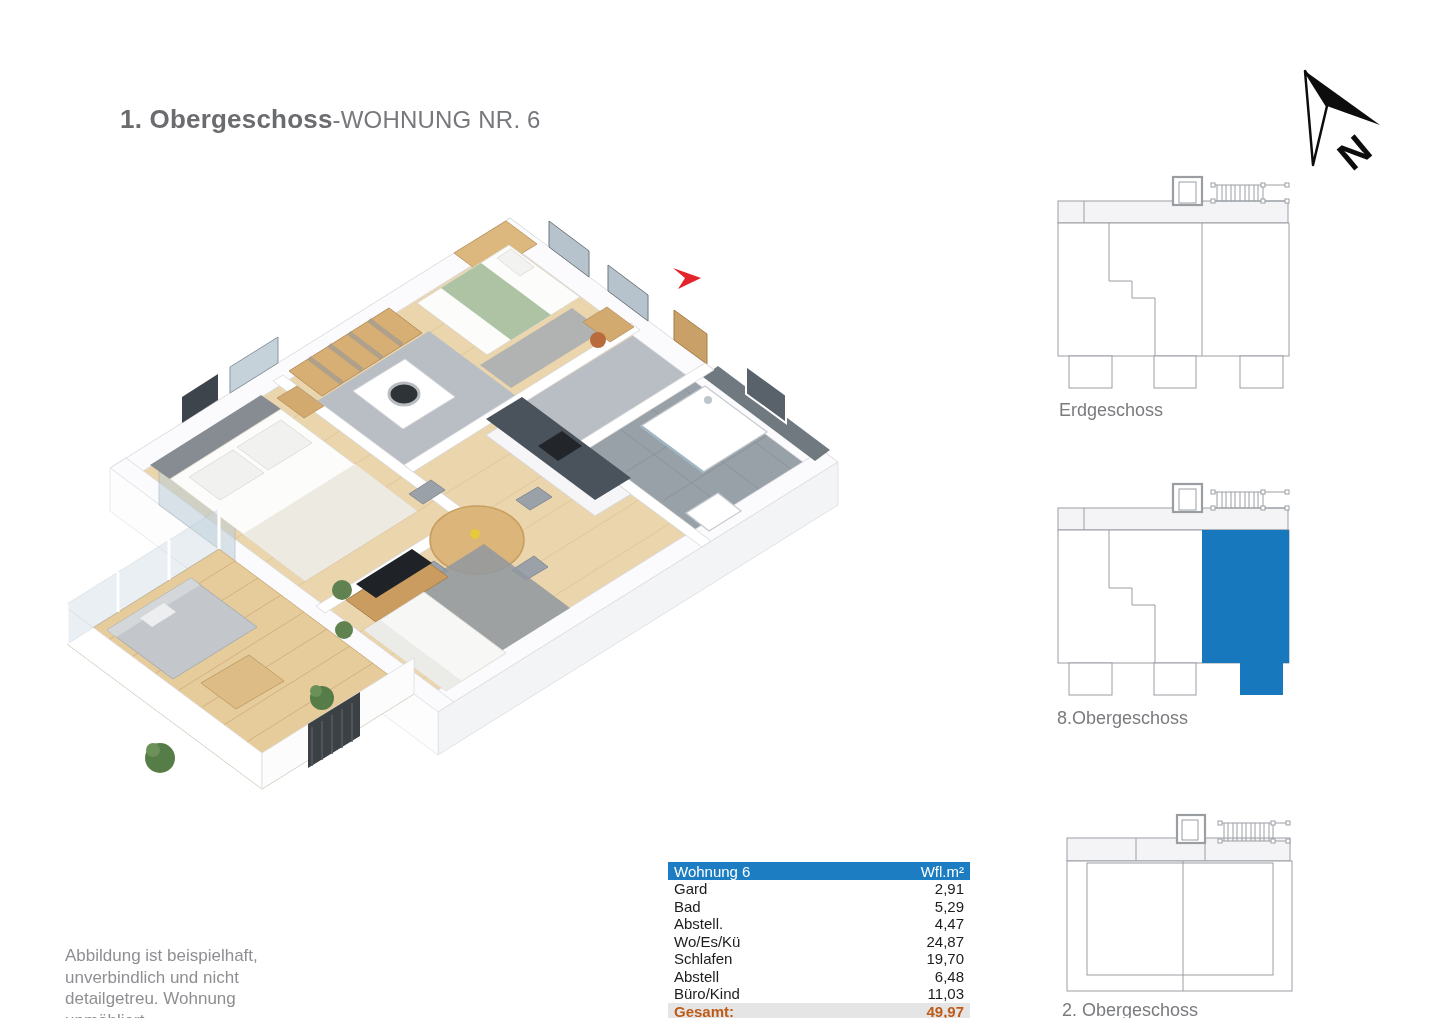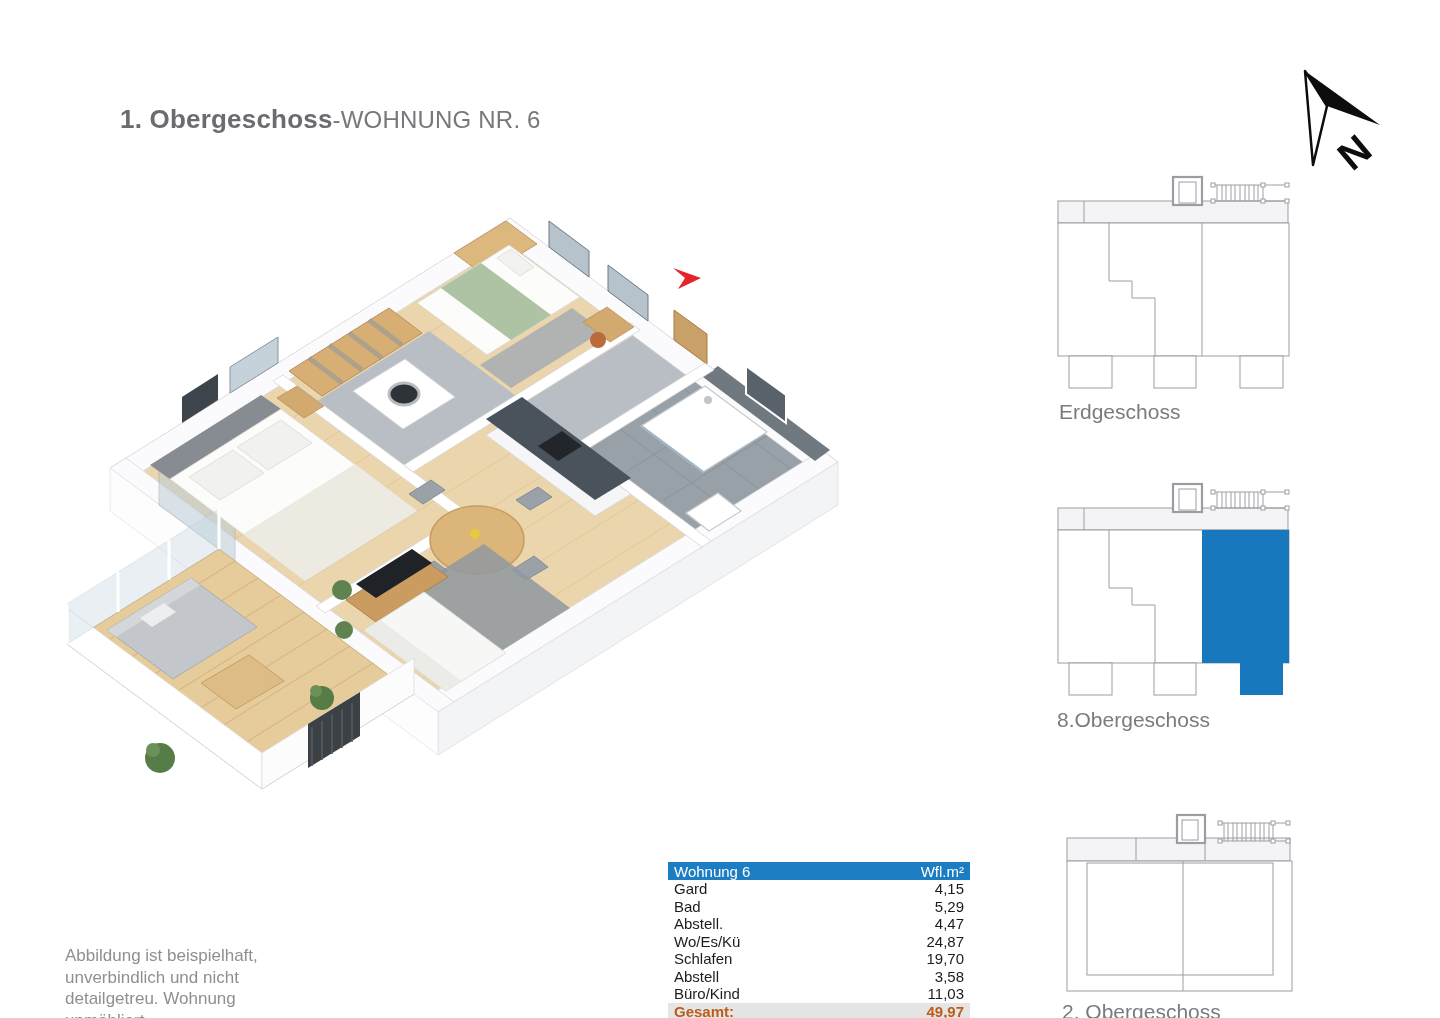--- a/index.html
+++ b/index.html
@@ -7,21 +7,21 @@
               font-family:"Liberation Sans", sans-serif; }
   .abs { position:absolute; }
   #page { position:relative; width:1440px; height:1018px; background:#fff;margin-top:48px; }
 
   
   #title { left:120px; top:56px; font-size:26px; color:#77787b; letter-spacing:.2px; }
   #title .t-bold { font-weight:700; color:#6b6c6f; }
   #title .t-reg  { font-weight:400; font-size:24px; }
 
   
-  .floor-label { font-size:21px; color:#7a7b7e; font-weight:400; }
+  .floor-label { font-size:18px; color:#7a7b7e; font-weight:400; }
 
   
   #area-table { left:668px; top:814px; width:302px; font-size:15px; color:#1c1c1e; }
   #area-table .row { display:flex; justify-content:space-between; align-items:center;
                      height:17.5px; padding:0 6px; }
   #area-table .hdr { color:#fff; height:18px; font-weight:400; }
   #area-table .tot { font-weight:700; height:18px; }
 
   
   .note { font-size:17px; line-height:21.5px; color:#8f8f93; white-space:pre-line; }
@@ -328,41 +328,41 @@
   </svg>
   <div class="abs floor-label" style="left:1062px; top:952px;">2. Obergeschoss</div>
 
   <div id="area-table" class="abs">
     <div class="row hdr" style="background:#1C7DC3;">
       <span>Wohnung 6</span>
       <span>Wfl.m²</span>
     </div>
     <div class="row">
       <span>Gard</span>
-      <span>4,15</span>
+      <span>2,91</span>
     </div>
     <div class="row">
       <span>Bad</span>
       <span>5,29</span>
     </div>
     <div class="row">
       <span>Abstell.</span>
       <span>4,47</span>
     </div>
     <div class="row">
       <span>Wo/Es/Kü</span>
       <span>24,87</span>
     </div>
     <div class="row">
       <span>Schlafen</span>
       <span>19,70</span>
     </div>
     <div class="row">
       <span>Abstell</span>
-      <span>3,58</span>
+      <span>6,48</span>
     </div>
     <div class="row">
       <span>Büro/Kind</span>
       <span>11,03</span>
     </div>
     <div class="row tot" style="background:#e5e5e5; color:#BE5B17;">
       <span>Gesamt:</span>
       <span>49,97</span>
     </div>
   </div>

